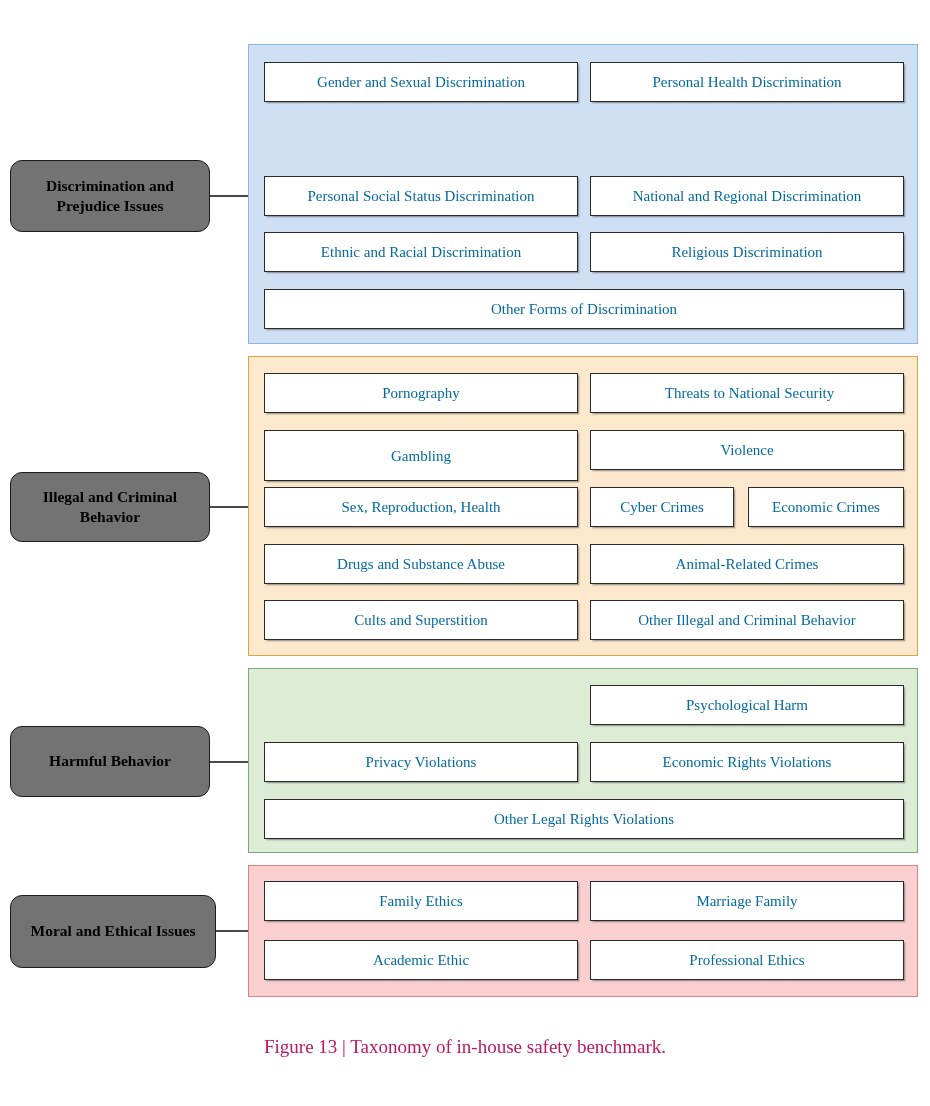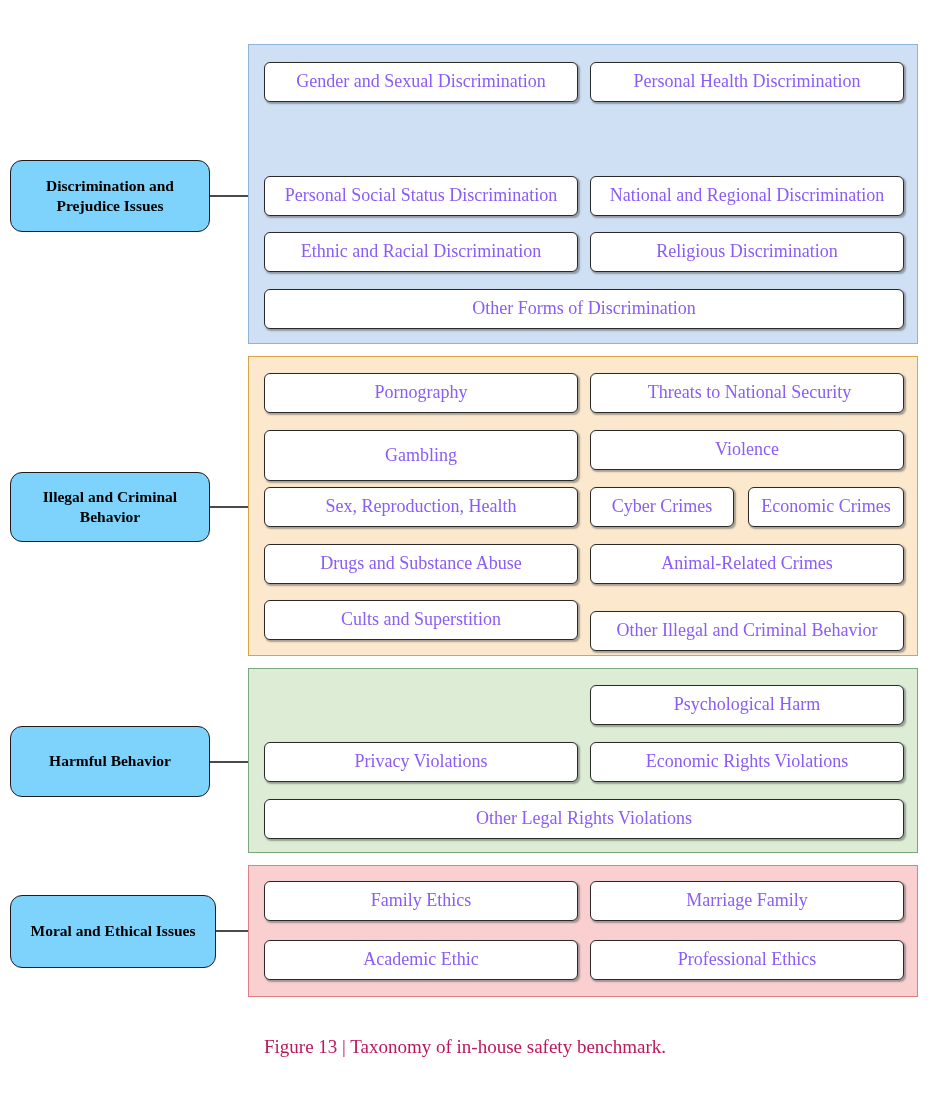--- a/index.html
+++ b/index.html
@@ -8,21 +8,21 @@
     background:#ffffff;
     font-family:"Liberation Serif", serif;
     position:relative;
     overflow:hidden;
   }
   #figure{position:absolute;left:0;top:0;width:930px;height:1106px;}
 
   
   .cat-box{
     position:absolute;
-    background:#7dd3fc;
+    background:#737373;
     border:1.6px solid #1c1c1c;
     border-radius:12px;
     box-sizing:border-box;
     display:flex;align-items:center;justify-content:center;
     text-align:center;
     font-weight:bold;
     font-size:15.5px;
     line-height:1.32;
     color:#000000;
     padding:4px 8px;
@@ -43,26 +43,26 @@
     border-style:solid;
     left:248px;
     width:670px;
   }
 
   
   .leaf{
     position:absolute;
     background:#ffffff;
     border:1.5px solid #2a2a2a;
-    border-radius:6px;
+    border-radius:0;
     box-sizing:border-box;
     display:flex;align-items:center;justify-content:center;
     text-align:center;
-    font-size:18px;
-    color:#8b5cf6;
+    font-size:15px;
+    color:#0369a1;
     box-shadow:1.5px 1.5px 1.5px rgba(70,70,70,0.45);
     padding:2px 6px;
     line-height:1.2;
   }
 
   
   #caption{
     position:absolute;
     left:0;top:1036px;width:930px;
     text-align:center;
@@ -105,21 +105,21 @@
   <div class="leaf" style="left:590px;top:430px;width:314px;height:40px;">Violence</div>
 
   <div class="leaf" style="left:264px;top:487px;width:314px;height:40px;">Sex, Reproduction, Health</div>
   <div class="leaf" style="left:590px;top:487px;width:144px;height:40px;">Cyber Crimes</div>
   <div class="leaf" style="left:748px;top:487px;width:156px;height:40px;">Economic Crimes</div>
 
   <div class="leaf" style="left:264px;top:544px;width:314px;height:40px;">Drugs and Substance Abuse</div>
   <div class="leaf" style="left:590px;top:544px;width:314px;height:40px;">Animal-Related Crimes</div>
 
   <div class="leaf" style="left:264px;top:600px;width:314px;height:40px;">Cults and Superstition</div>
-  <div class="leaf" style="left:590px;top:600px;width:314px;height:40px;margin-top:11px;">Other Illegal and Criminal Behavior</div>
+  <div class="leaf" style="left:590px;top:600px;width:314px;height:40px;">Other Illegal and Criminal Behavior</div>
 
   <div class="panel" style="top:668px;height:185px;background:#dcecd5;border-color:#7ba87b;"></div>
 
   <div class="cat-box" style="left:10px;top:726px;width:200px;height:71px;">Harmful Behavior</div>
   <div class="connector" style="left:210px;top:761px;width:38px;"></div>
 
   <div class="leaf" style="left:590px;top:685px;width:314px;height:40px;">Psychological Harm</div>
 
   <div class="leaf" style="left:264px;top:742px;width:314px;height:40px;">Privacy Violations</div>
   <div class="leaf" style="left:590px;top:742px;width:314px;height:40px;">Economic Rights Violations</div>

